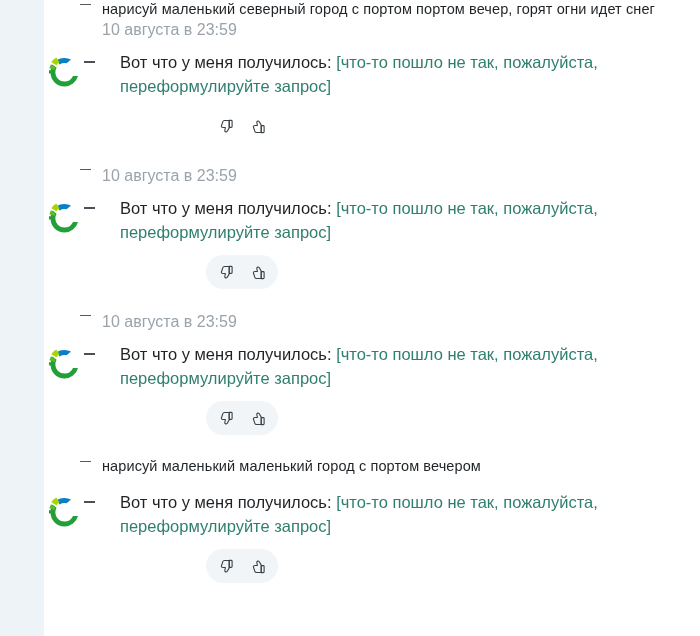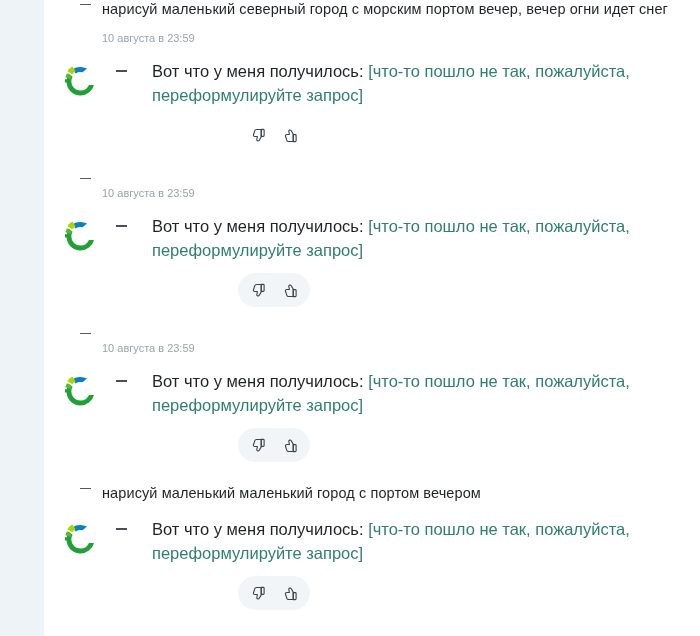--- a/index.html
+++ b/index.html
@@ -59,33 +59,32 @@
     padding-left: 24px;
     padding-right: 10px;
   }
   .prompt-text {
     font-size: 14.5px;
     line-height: 19px;
     color: #1f2326;
     letter-spacing: 0.1px;
   }
   .timestamp {
-    margin-top: 13px;
-    font-size: 11px;
+    margin-top: 4px;
+    font-size: 16px;
     line-height: 13px;
     color: #9aa3ab;
   }
 
   
   .reply-block {
     display: flex;
     align-items: flex-start;
-    padding-left: 16px;
+    padding-left: 0px;
     margin-top: 14px;
-    gap: 16px;
   }
   .avatar {
     flex: 0 0 auto;
     width: 40px;
     height: 40px;
     margin-left: 0px;
     margin-top: 2px;
     position: relative;
   }
   .avatar svg {
@@ -147,21 +146,21 @@
 </head>
 <body>
 
 <div class="page">
   <div class="left-rail"></div>
   <div class="content" id="thread">
   <div class="exchange">
     <div class="prompt-block">
       <span class="dash"></span>
       <div class="prompt-wrap">
-        <div class="prompt-text">нарисуй маленький северный город с морским портом вечер, вечер огни идет снег</div>
+        <div class="prompt-text">нарисуй маленький северный город с портом портом вечер, горят огни идет снег</div>
         <div class="timestamp">10 августа в 23:59</div>
       </div>
     </div>
     <div class="reply-block">
       <div class="avatar">
         <svg width="40" height="40" viewBox="0 0 40 40">
           <path d="M8.5 12.5 A14 14 0 0 0 6.5 20.5 A14 14 0 0 0 20.5 34.5 A14 14 0 0 0 34 24 L29 24 A9.3 9.3 0 0 1 20.5 29.6 A9.3 9.3 0 0 1 11.3 20.4 A9.3 9.3 0 0 1 12.6 15.8 Z" fill="#21a038"></path>
           <path d="M12.6 8.2 A14 14 0 0 1 20.5 6 A14 14 0 0 1 27 7.6 L22.6 11.3 A9.3 9.3 0 0 0 20.5 11.1 A9.3 9.3 0 0 0 15.6 12.5 Z" fill="#0b7ec4"></path>
           <path d="M7.4 10.3 A14 14 0 0 1 12.2 5.6 L15.6 10.2 A9.3 9.3 0 0 0 12.4 13.3 Z" fill="#a7d600"></path>
           <path d="M5.4 16.2 A14 14 0 0 1 7.0 12.2 L11.5 15.3 A9.3 9.3 0 0 0 10.6 17.9 Z" fill="#5fb832"></path>

